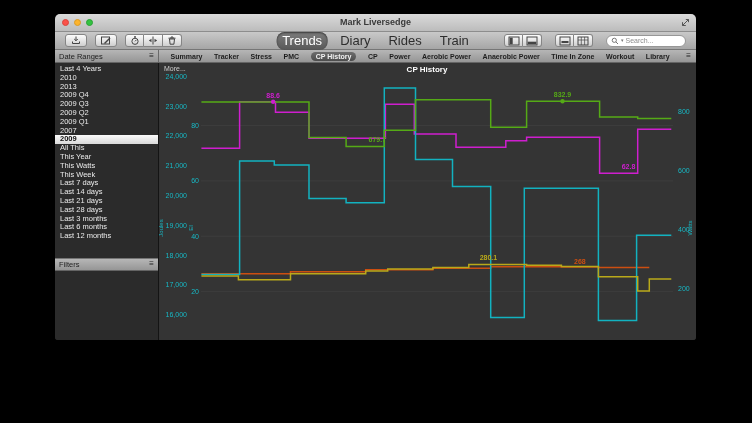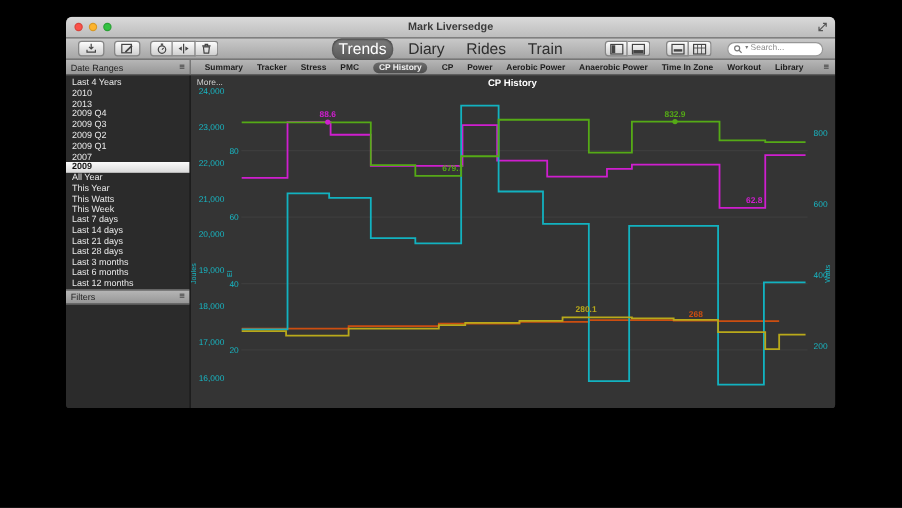--- a/index.html
+++ b/index.html
@@ -37,21 +37,21 @@
   .tabs{flex:1;display:flex;justify-content:space-evenly;align-items:center;min-width:0}
   .tab{font-size:7px;font-weight:bold;color:#1d1d1d;white-space:nowrap}
   .tab.sel{background:linear-gradient(#6d6d6d,#4d4d4d);color:#f2f2f2;border-radius:6px;padding:1px 5px}
   .rburger{padding:0 5px}
   
   .content{display:flex;height:329px}
   .sidebar{width:104px;background:#2b2b2b;border-right:1px solid #141414;position:relative;box-sizing:border-box;overflow:hidden}
   .slist{padding-top:2px}
   .sitem{font-size:7.5px;color:#eaeaea;padding-left:5px;height:8.8px;line-height:8.8px;white-space:nowrap}
   .sitem.sel{background:linear-gradient(#fbfbfb,#d9d9d9);color:#101010;font-weight:bold}
-  .subhead{height:11px;background:linear-gradient(#b6b6b6,#969696);border-top:1px solid #757575;border-bottom:1px solid #646464;display:flex;justify-content:space-between;align-items:center;padding:0 4px;margin-top:0}
+  .subhead{height:11px;background:linear-gradient(#b6b6b6,#969696);border-top:1px solid #757575;border-bottom:1px solid #646464;display:flex;justify-content:space-between;align-items:center;padding:0 4px;margin-top:17px}
   .sfooter{position:absolute;bottom:0;left:0;right:0;height:13px;background:linear-gradient(#d0d0d0,#9e9e9e);border-top:1px solid #6f6f6f;display:flex;align-items:center;justify-content:space-evenly}
   .sficon{font-size:8px;color:#333;line-height:13px}
   .chartwrap{flex:1;background:#343434;position:relative}
   .chartwrap svg{position:absolute;left:0;top:0;font-family:"Liberation Sans",sans-serif}
   .legend{position:absolute;bottom:4px;left:0;right:0;display:flex;justify-content:center;gap:7px;align-items:center}
   .lgitem{display:flex;align-items:center;gap:2px}
   .lgsw{width:5px;height:5px;display:inline-block}
   .lgtxt{font-size:7px;color:#17b9c6;white-space:nowrap}
   .icon-svg{display:block}
 </style>
@@ -183,21 +183,21 @@
       <div class="slist">
           <div class="sitem">Last 4 Years</div>
           <div class="sitem">2010</div>
           <div class="sitem">2013</div>
           <div class="sitem">2009 Q4</div>
           <div class="sitem">2009 Q3</div>
           <div class="sitem">2009 Q2</div>
           <div class="sitem">2009 Q1</div>
           <div class="sitem">2007</div>
           <div class="sitem sel">2009</div>
-          <div class="sitem">All Year</div>
+          <div class="sitem">All This</div>
           <div class="sitem">This Year</div>
           <div class="sitem">This Watts</div>
           <div class="sitem">This Week</div>
           <div class="sitem">Last 7 days</div>
           <div class="sitem">Last 14 days</div>
           <div class="sitem">Last 21 days</div>
           <div class="sitem">Last 28 days</div>
           <div class="sitem">Last 3 months</div>
           <div class="sitem">Last 6 months</div>
           <div class="sitem">Last 12 months</div>

